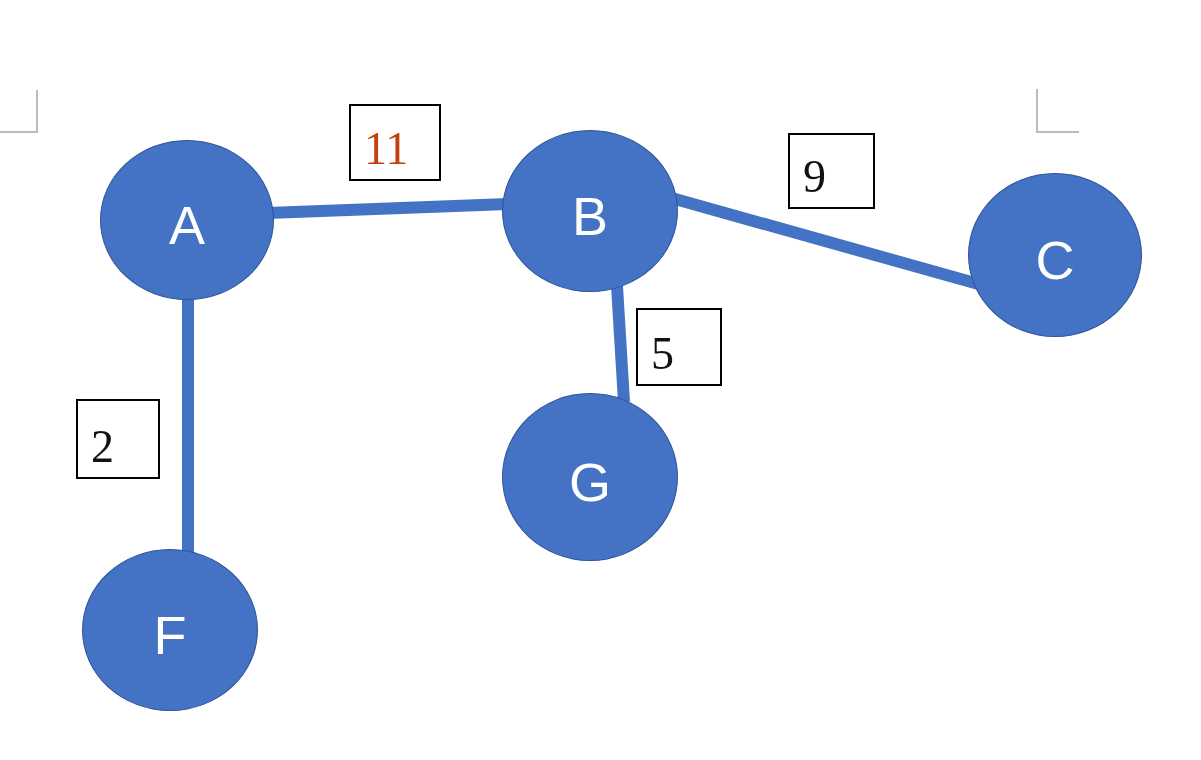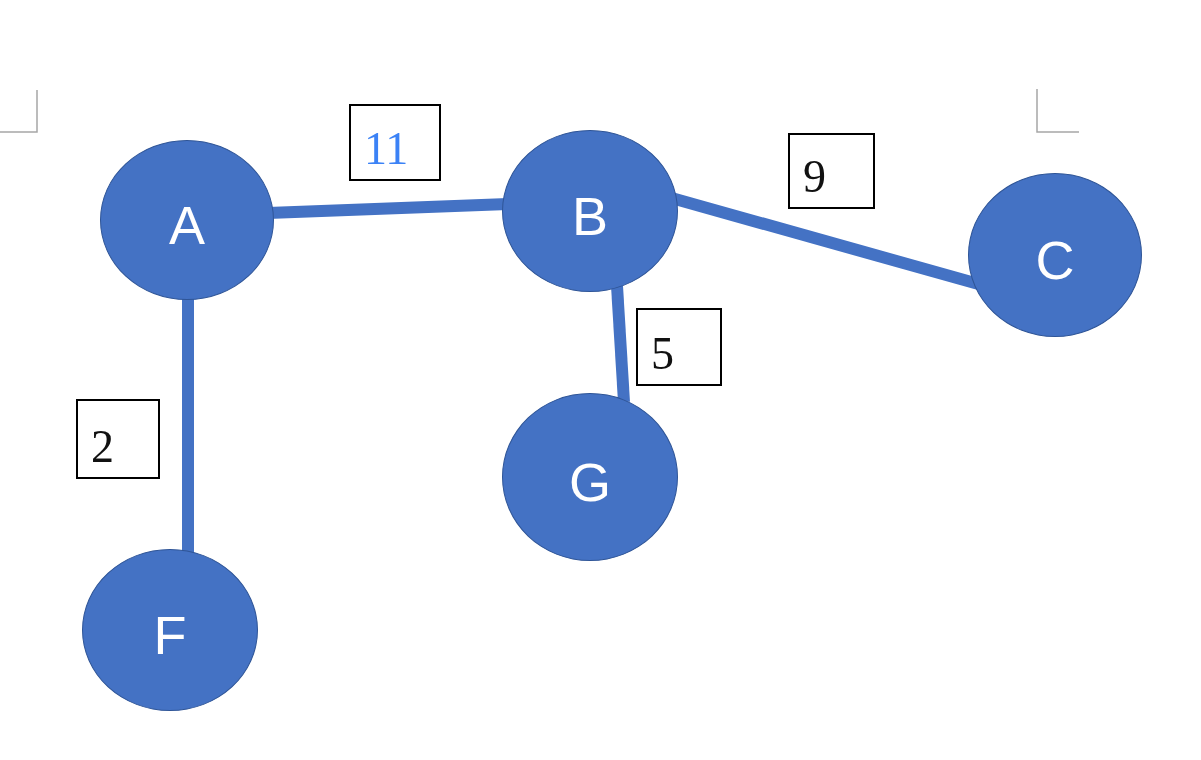--- a/index.html
+++ b/index.html
@@ -72,21 +72,21 @@
     <div class="node" style="left: 968px; top: 173px; width: 174px; height: 164px; background: rgb(68, 114, 196); border: 1.5px solid rgb(47, 85, 151);">
       <span class="node-label" style="color: rgb(255, 255, 255);">C</span>
     </div>
     <div class="node" style="left: 502px; top: 393px; width: 176px; height: 168px; background: rgb(68, 114, 196); border: 1.5px solid rgb(47, 85, 151);">
       <span class="node-label" style="color: rgb(255, 255, 255);">G</span>
     </div>
     <div class="node" style="left: 82px; top: 549px; width: 176px; height: 162px; background: rgb(68, 114, 196); border: 1.5px solid rgb(47, 85, 151);">
       <span class="node-label" style="color: rgb(255, 255, 255);">F</span>
     </div>
     <div class="weight-box" style="left: 349px; top: 104px; width: 92px; height: 77px; background: rgb(255, 255, 255); border: 2px solid rgb(0, 0, 0);">
-      <span class="weight-label" style="color: #3b82f6;">11</span>
+      <span class="weight-label" style="color: #c2410c;">11</span>
     </div>
     <div class="weight-box" style="left: 788px; top: 133px; width: 87px; height: 76px; background: rgb(255, 255, 255); border: 2px solid rgb(0, 0, 0);">
       <span class="weight-label" style="color: rgb(17, 17, 17);">9</span>
     </div>
     <div class="weight-box" style="left: 636px; top: 308px; width: 86px; height: 78px; background: rgb(255, 255, 255); border: 2px solid rgb(0, 0, 0);">
       <span class="weight-label" style="color: rgb(17, 17, 17);">5</span>
     </div>
     <div class="weight-box" style="left: 76px; top: 399px; width: 84px; height: 80px; background: rgb(255, 255, 255); border: 2px solid rgb(0, 0, 0);">
       <span class="weight-label" style="color: rgb(17, 17, 17);">2</span>
     </div>

